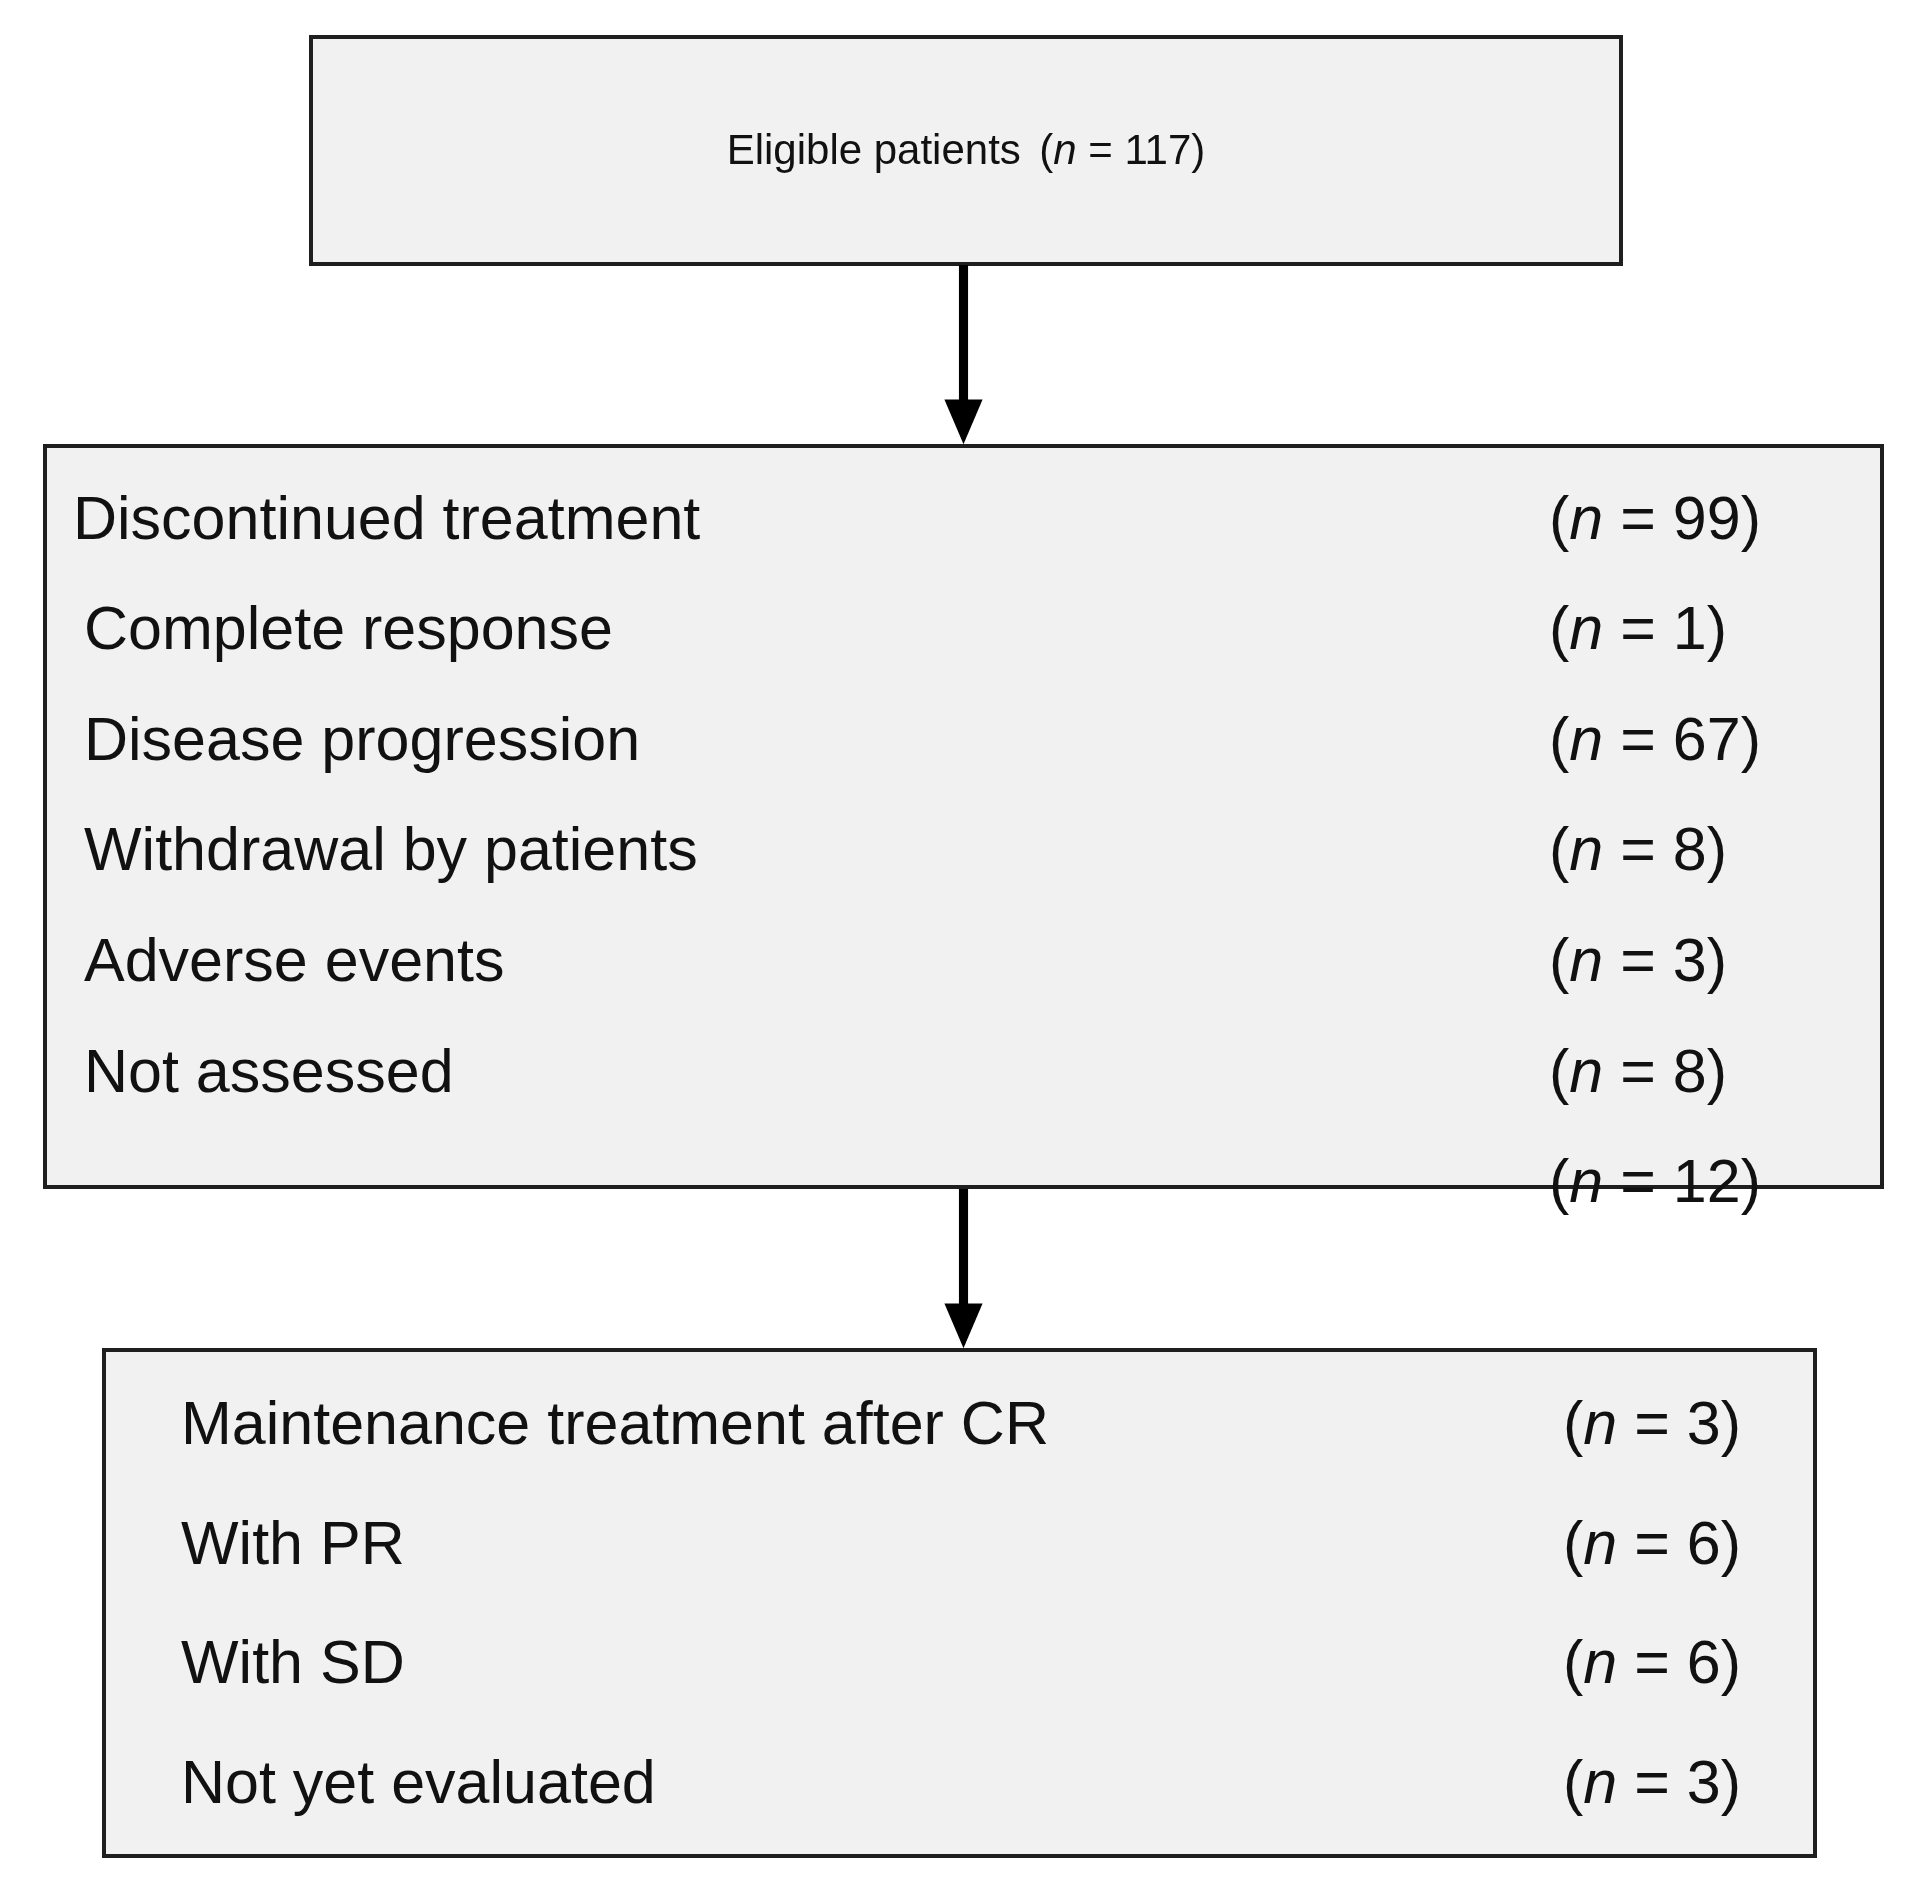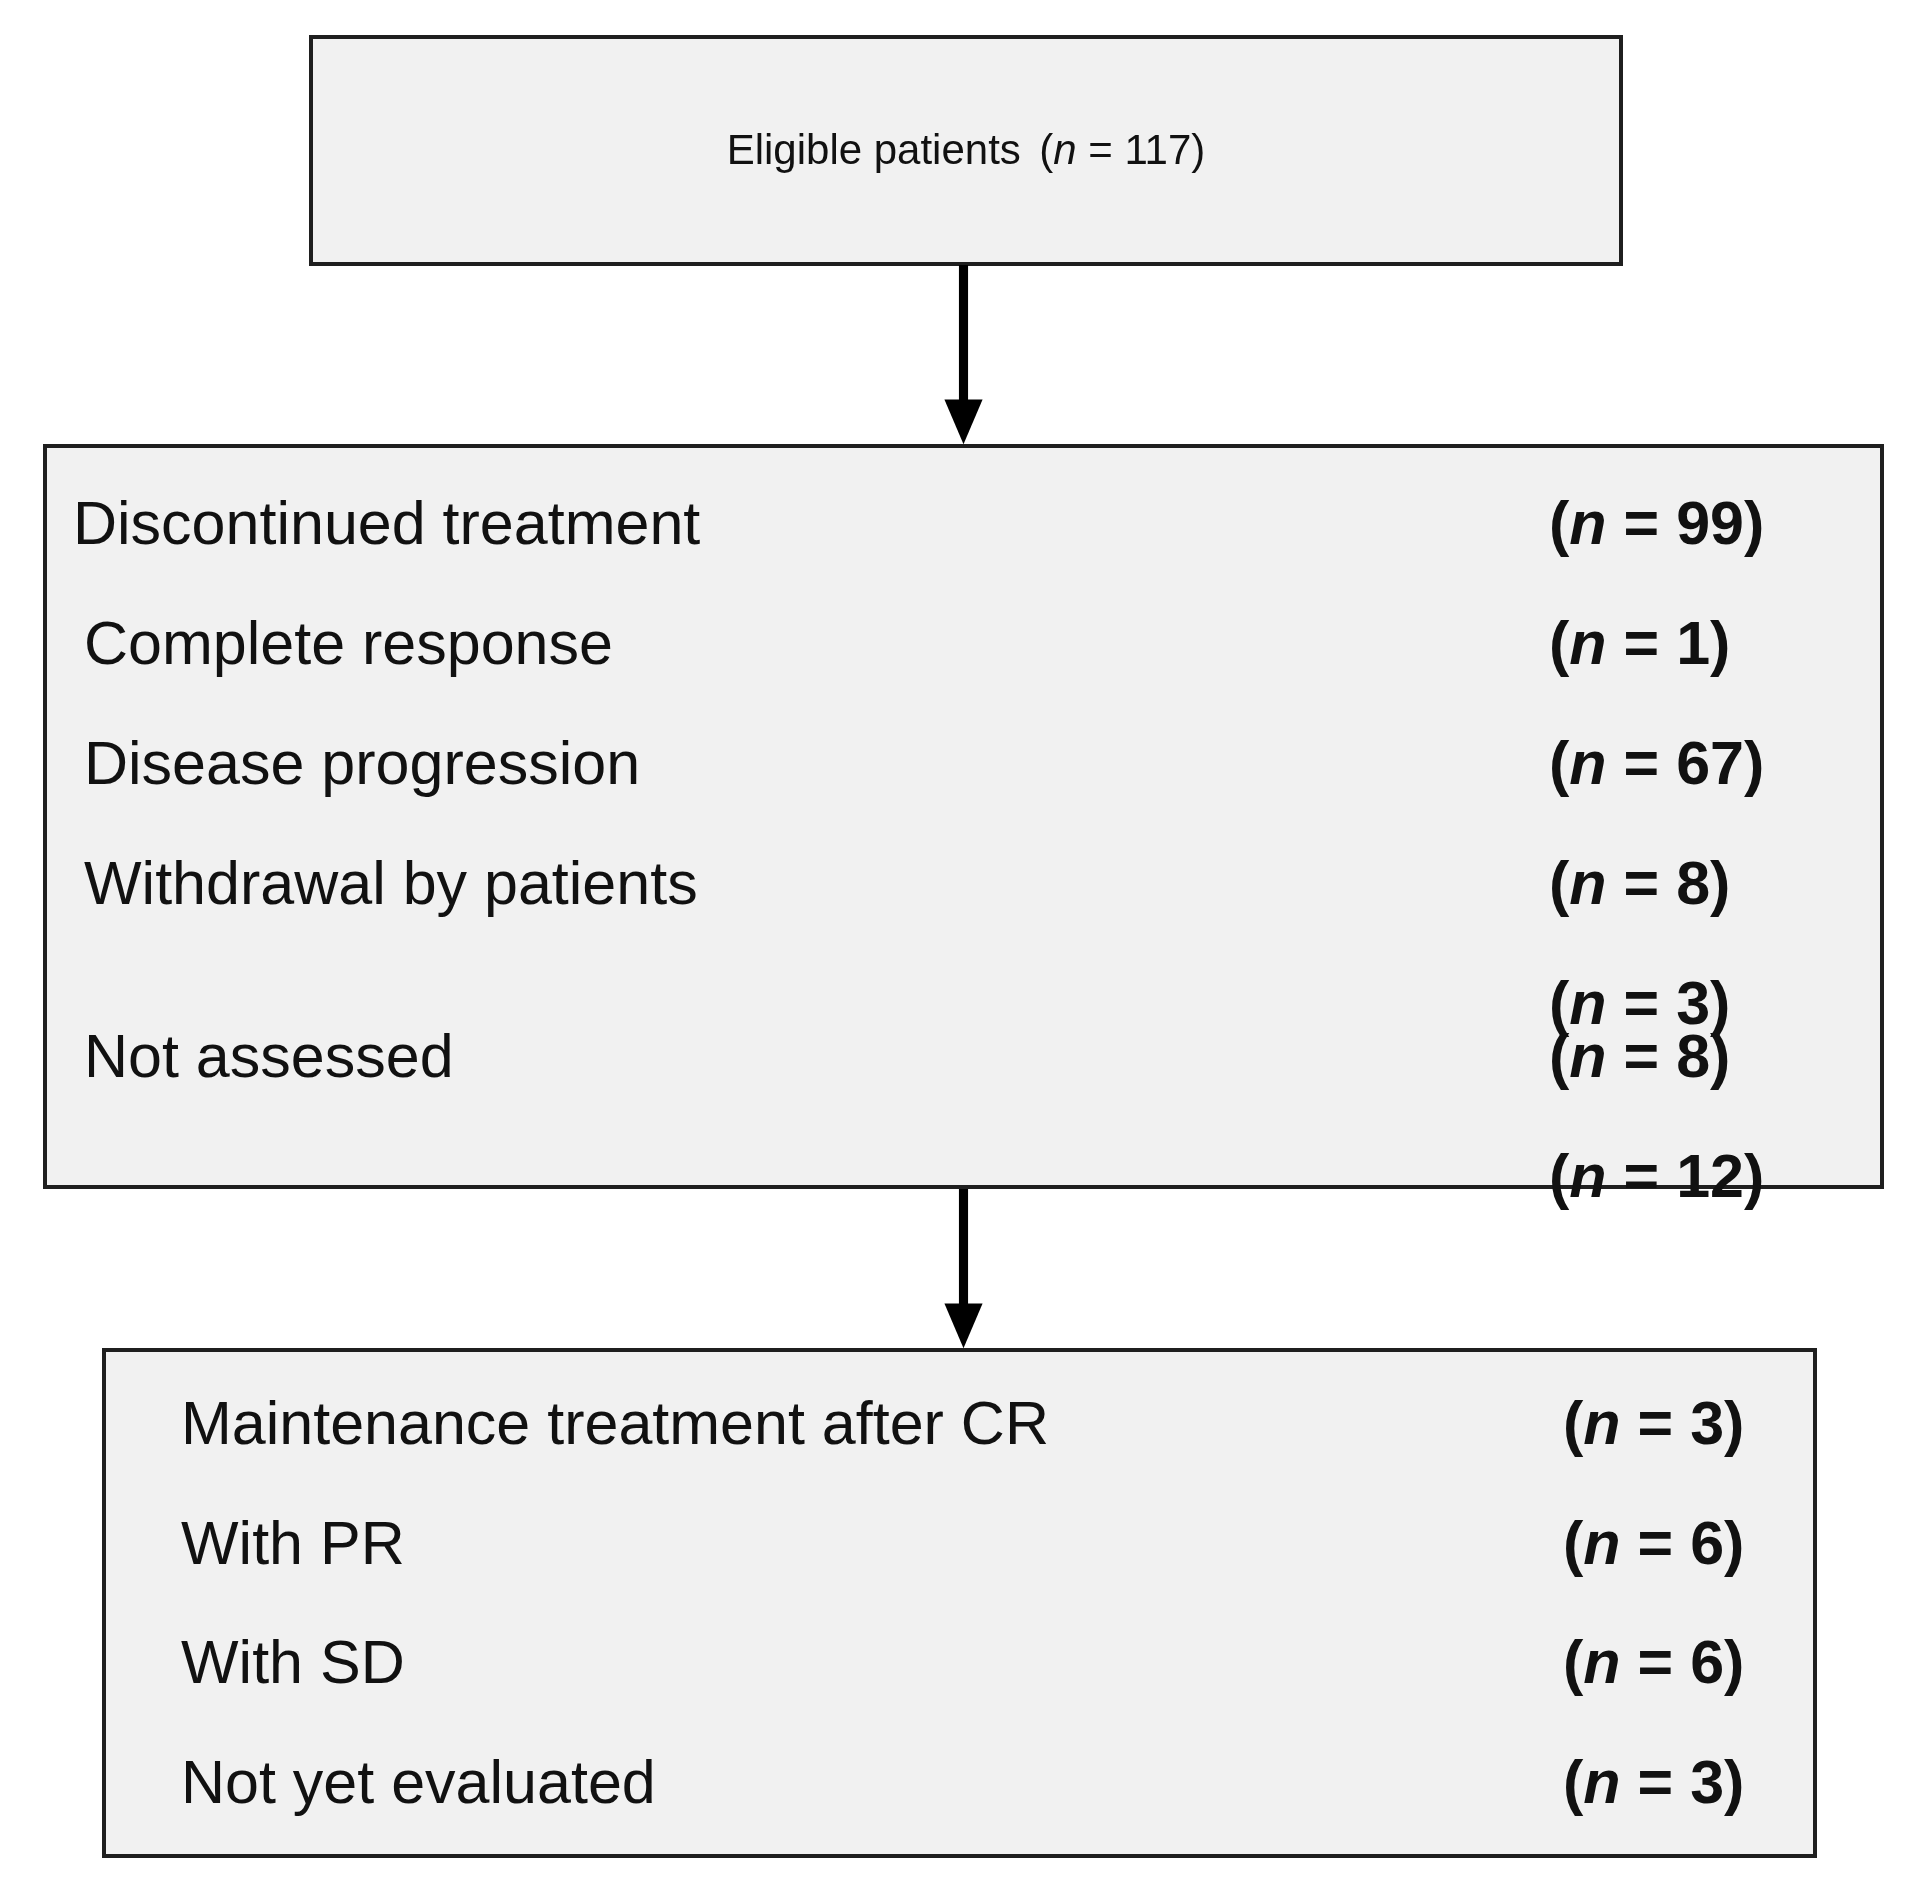--- a/index.html
+++ b/index.html
@@ -30,21 +30,21 @@
   .box-bottom {
     left: 102px; top: 1348px; width: 1715px; height: 510px;
     display: flex; flex-direction: column; justify-content: space-around;
     padding: 11.6px 0; font-size: 61px;
   }
   .row { position: relative; white-space: nowrap; line-height: 1.1; }
   .box-middle .row .label { margin-left: 26px; }
   .box-middle .row.sub .label { margin-left: 37px; }
   .box-bottom .row .label { margin-left: 37px; }
   .box-bottom .row.sub .label { margin-left: 75px; }
-  .count { position: absolute; top: 0; font-weight: bold; }
+  .count { position: absolute; top: 0; }
   .box-middle .count { left: 1502px; }
   .box-bottom .count { left: 1457px; }
   .nit { font-style: italic; }
   .count-inline { margin-left: 18.3px; }
   .arrow { position: absolute; }
 </style>
 </head>
 <body>
 
 <div class="canvas">
@@ -76,20 +76,21 @@
       <span class="label">Disease progression</span>
       <span class="count"><span>(</span><span class="nit">n</span><span> = </span><span>67</span><span>)</span></span>
     </div>
 
     <div class="row sub">
       <span class="label">Withdrawal by patients</span>
       <span class="count"><span>(</span><span class="nit">n</span><span> = </span><span>8</span><span>)</span></span>
     </div>
 
     <div class="row sub">
+      <span class="label">Adverse events</span>
       <span class="count"><span>(</span><span class="nit">n</span><span> = </span><span>3</span><span>)</span></span>
     </div>
 
     <div class="row sub">
       <span class="label">Not assessed</span>
       <span class="count"><span>(</span><span class="nit">n</span><span> = </span><span>8</span><span>)</span></span>
     </div>
 
     <div class="row sub">
       <span class="count"><span>(</span><span class="nit">n</span><span> = </span><span>12</span><span>)</span></span>

